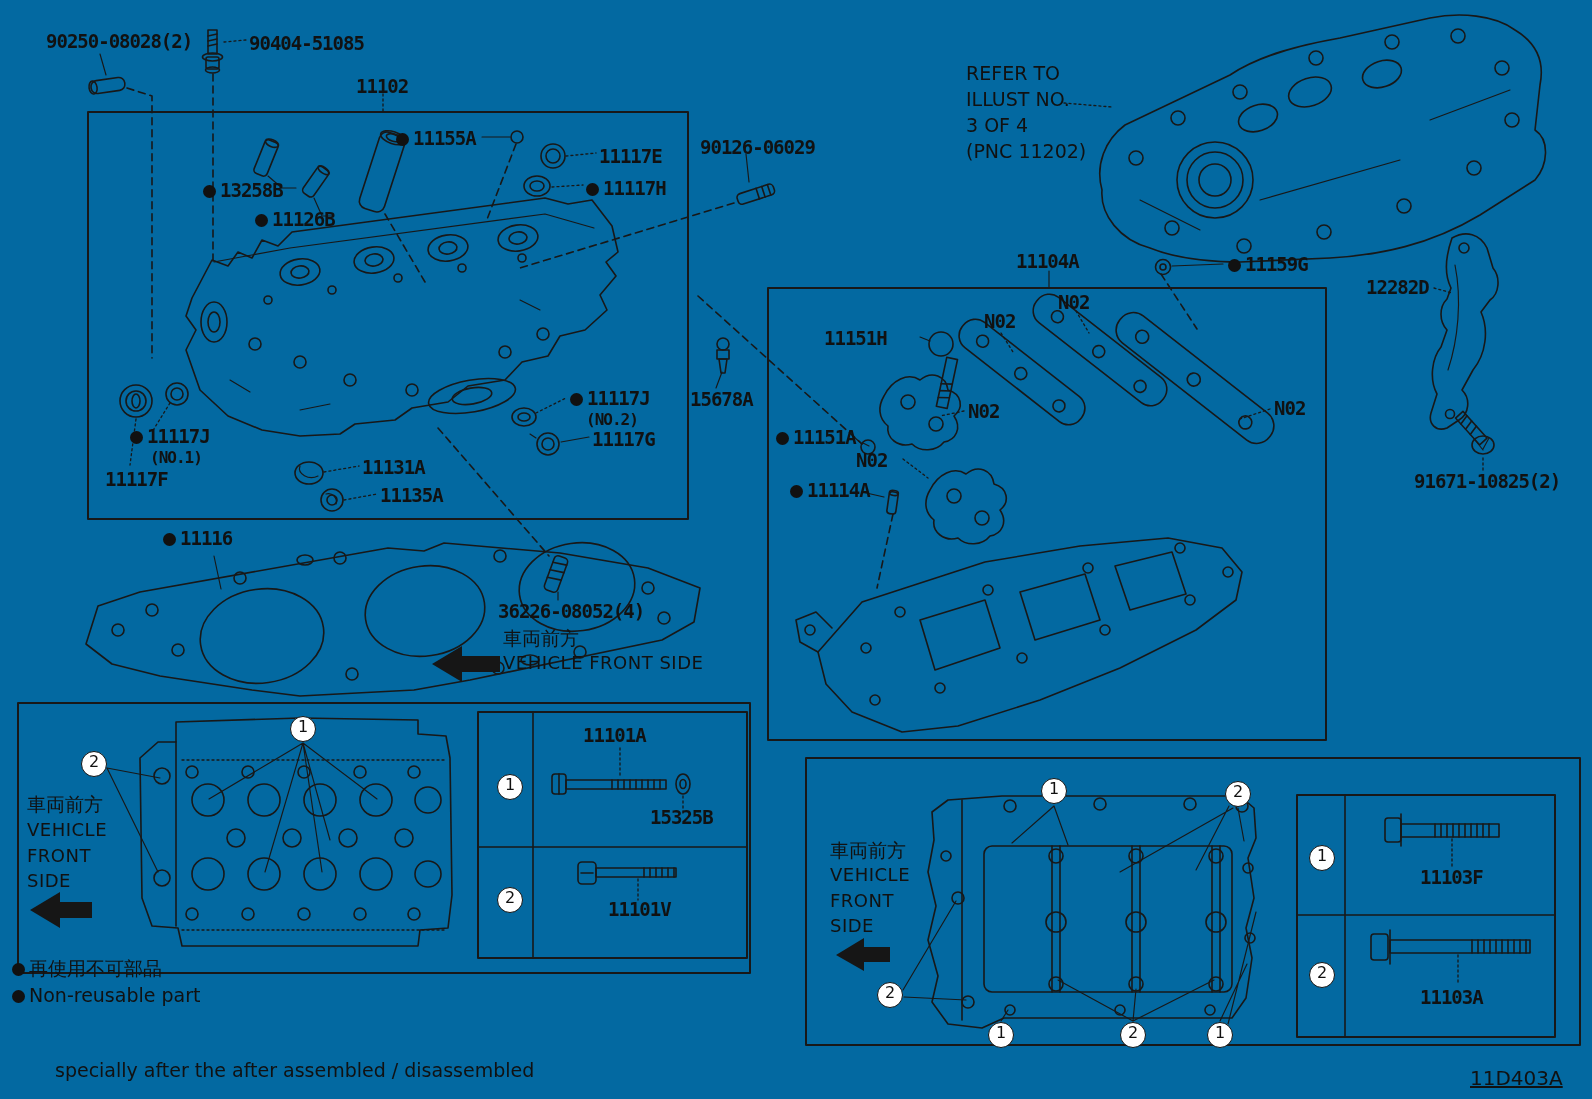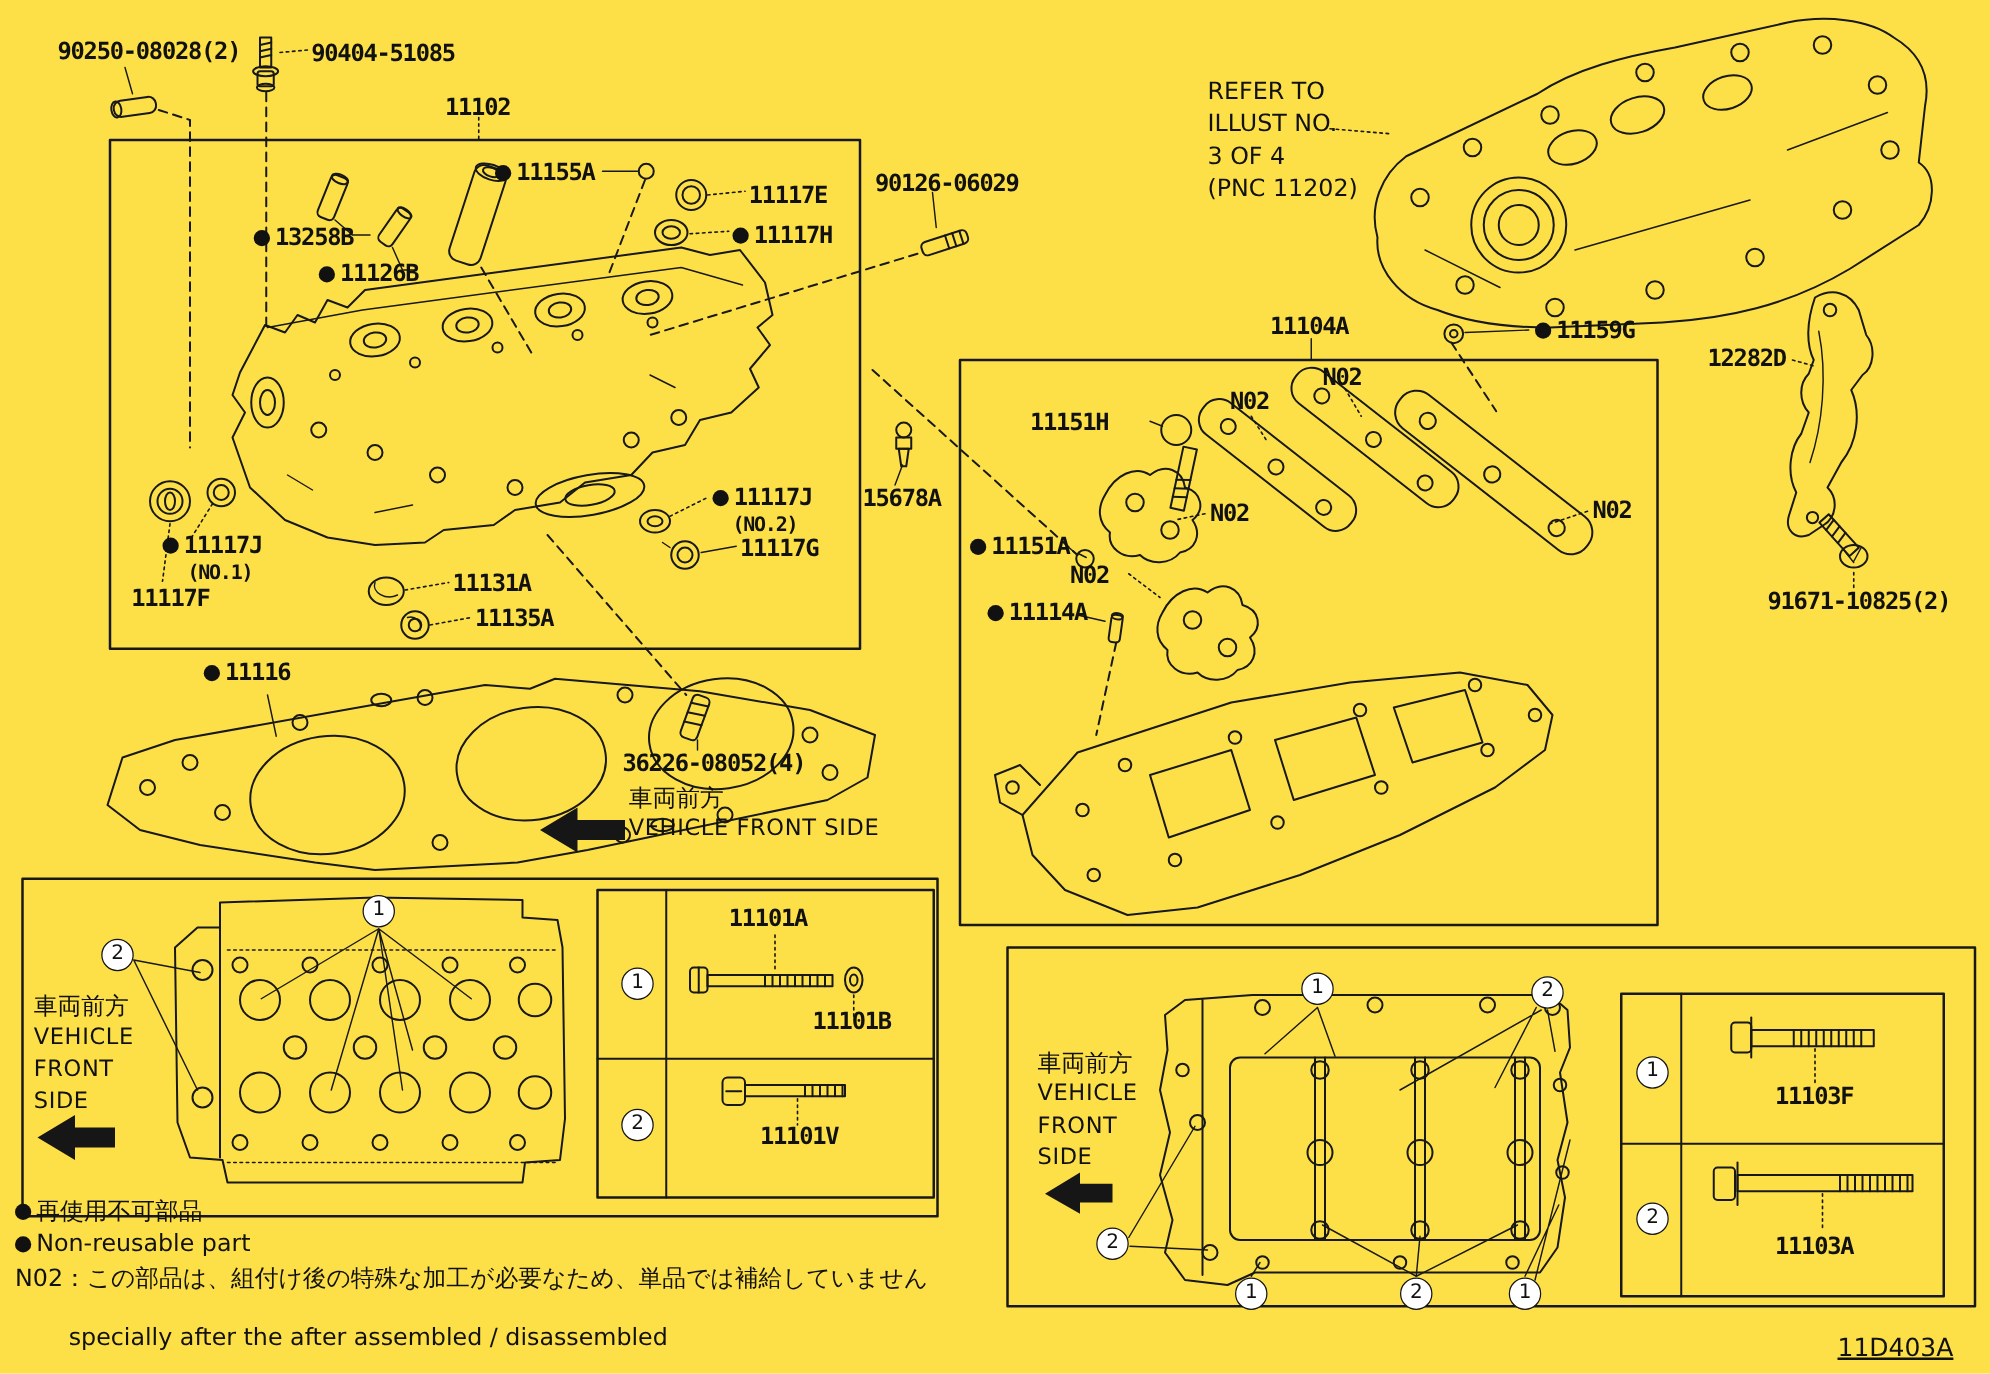--- a/index.html
+++ b/index.html
@@ -1,16 +1,16 @@
 <!DOCTYPE html>
 <html><head>
 <meta charset="utf-8">
 <style>
   html,body{margin:0;padding:0;background:#fff;}
-  #stage{position:relative;width:1592px;height:1099px;background:#fde047;overflow:hidden;
+  #stage{position:relative;width:1592px;height:1099px;background:#0369a1;overflow:hidden;
          font-family:"DejaVu Sans",sans-serif;color:#111;}
   svg.lines{position:absolute;left:0;top:0;}
   svg.lines *{stroke:#181818;stroke-width:1.6;fill:none;stroke-linecap:round;stroke-linejoin:round;}
   svg.lines .thin{stroke-width:1.15;}
   svg.lines .dash{stroke-dasharray:7 5;}
   svg.lines .dt{stroke-dasharray:2 3;stroke-width:1.3;}
   svg.lines .fill{fill:#161616;stroke:none;}
   svg.lines .fr{stroke-width:2;}
   .pl{position:absolute;font:bold 19px "DejaVu Sans Mono",monospace;letter-spacing:-1px;
       color:#111;white-space:nowrap;line-height:22px;}
@@ -569,38 +569,37 @@
 
 <div class="jp" style="left:27px;top:792px">車両前方</div>
 <div class="en" style="left:27px;top:819px">VEHICLE</div>
 <div class="en" style="left:27px;top:845px">FRONT</div>
 <div class="en" style="left:27px;top:870px">SIDE</div>
 <div class="co" style="left:290px;top:716px">1</div>
 <div class="co" style="left:81px;top:751px">2</div>
 <div class="co" style="left:497px;top:774px">1</div>
 <div class="co" style="left:497px;top:887px">2</div>
 <div class="pl" style="left:583px;top:724px"><span>11101A</span></div>
-<div class="pl" style="left:650px;top:806px"><span>11101B</span></div>
+<div class="pl" style="left:650px;top:806px"><span>15325B</span></div>
 <div class="pl" style="left:608px;top:898px"><span>11101V</span></div>
 
 <div class="jp" style="left:830px;top:838px">車両前方</div>
 <div class="en" style="left:830px;top:864px">VEHICLE</div>
 <div class="en" style="left:830px;top:890px">FRONT</div>
 <div class="en" style="left:830px;top:915px">SIDE</div>
 <div class="co" style="left:1041px;top:778px">1</div>
 <div class="co" style="left:1225px;top:781px">2</div>
 <div class="co" style="left:877px;top:982px">2</div>
 <div class="co" style="left:988px;top:1022px">1</div>
 <div class="co" style="left:1120px;top:1022px">2</div>
 <div class="co" style="left:1207px;top:1022px">1</div>
 <div class="co" style="left:1309px;top:845px">1</div>
 <div class="co" style="left:1309px;top:962px">2</div>
 <div class="pl" style="left:1420px;top:866px"><span>11103F</span></div>
 <div class="pl" style="left:1420px;top:986px"><span>11103A</span></div>
 
 <div class="note" style="left:12px;top:956px"><span class="dot"></span><span>再使用不可部品</span></div>
 <div class="note" style="left:12px;top:984px"><span class="dot"></span><span>Non-reusable part</span></div>
-<div class="note" style="left:12px;top:1010px">N02：この部品は、組付け後の特殊な加工が必要なため、単品では補給していません</div>
 <div class="note" style="left:55px;top:1059px">specially after the after assembled / disassembled</div>
 
 <div class="code" style="left:1470px;top:1066px">11D403A</div>
 
 </div>
 
 </body></html>

